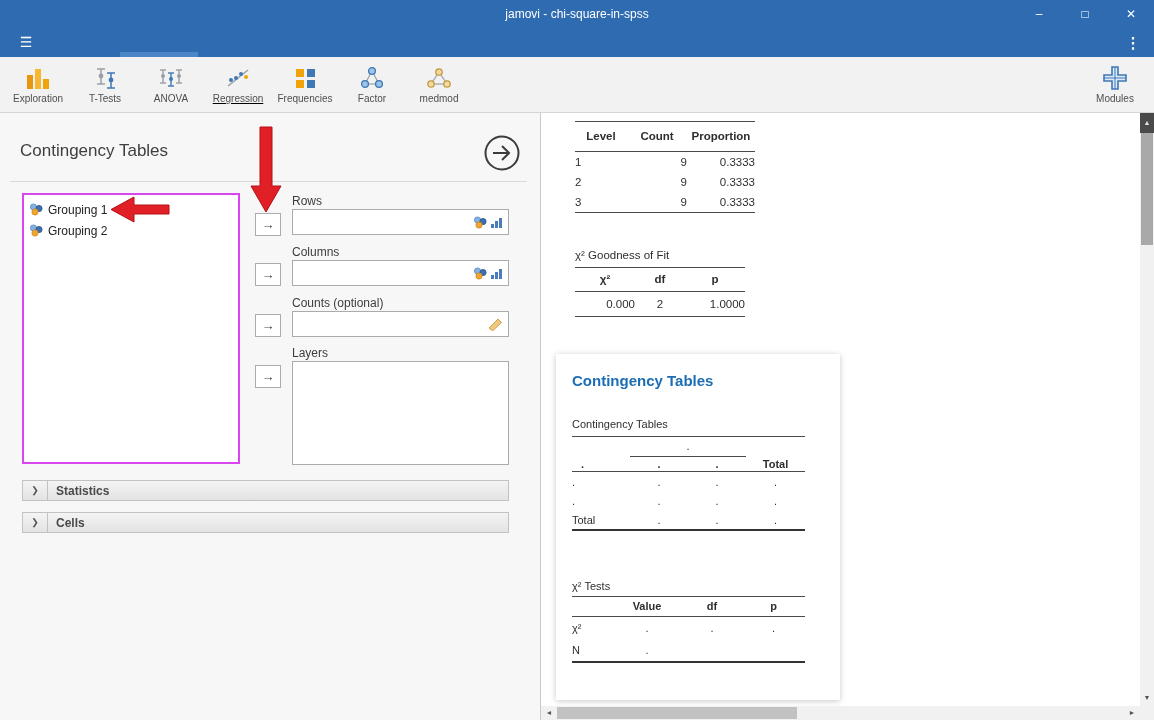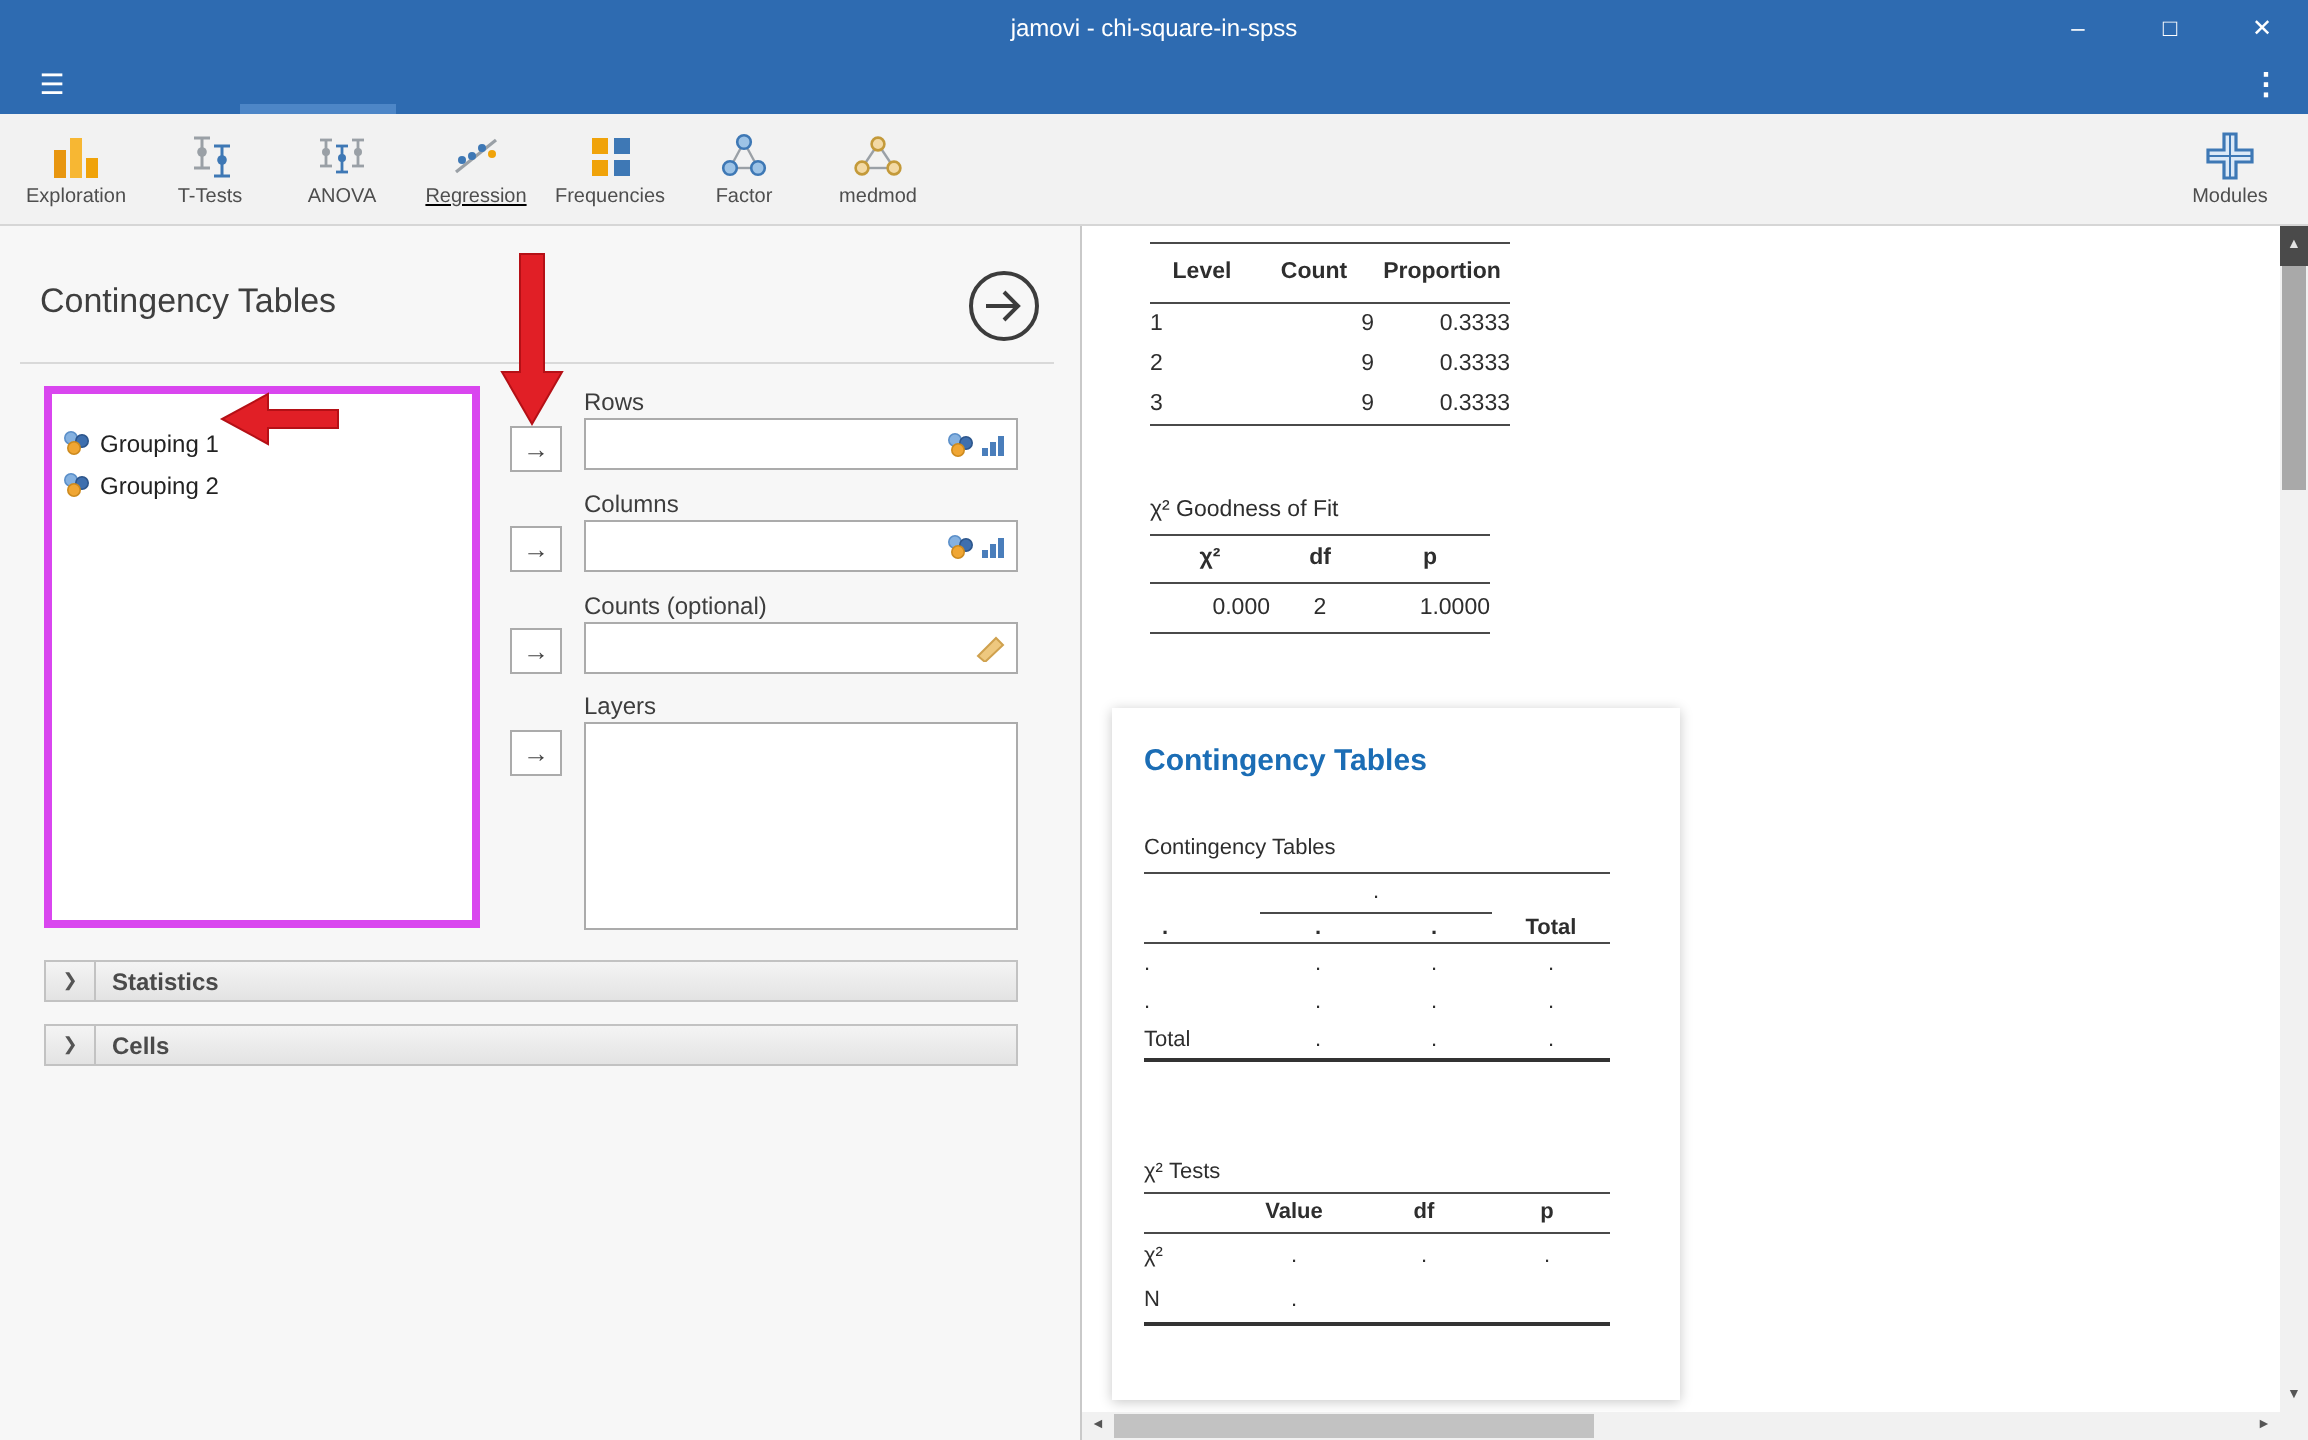--- a/index.html
+++ b/index.html
@@ -25,21 +25,21 @@
   .ribbon-item .ric{height:31px;display:flex;align-items:center;justify-content:center;}
   .ribbon-item .rlabel{font-size:10px;color:#4e4e4e;}
   .ri-0{left:5px;}.ri-1{left:72px;}.ri-2{left:138px;}.ri-3{left:205px;text-decoration:underline;}.ri-4{left:272px;}.ri-5{left:339px;}.ri-6{left:406px;}
   .ri-modules{left:1085px;width:60px;}
 
   
   .options{position:absolute;left:0;top:113px;width:541px;height:607px;background:#f7f7f7;border-right:1px solid #c9c9c9;box-sizing:border-box;}
   .op-title{position:absolute;left:20px;top:28px;font-size:17px;color:#3f3f3f;}
   .op-arrow-btn{position:absolute;left:483px;top:21px;width:38px;height:38px;cursor:pointer;}
   .op-divider{position:absolute;left:10px;top:68px;width:517px;border-top:1px solid #d9d9d9;}
-  .varlist{position:absolute;left:22px;top:80px;width:218px;height:271px;background:#fff;border:4px solid #d946ef;box-sizing:border-box;padding-top:14px;}
+  .varlist{position:absolute;left:22px;top:80px;width:218px;height:271px;background:#fff;border:2px solid #d946ef;box-sizing:border-box;padding-top:4px;}
   .varitem{height:21px;display:flex;align-items:center;padding-left:5px;gap:5px;font-size:12px;color:#222;cursor:pointer;}
   .xfer{position:absolute;left:255px;width:26px;height:23px;background:#fff;border:1px solid #ababab;box-sizing:border-box;text-align:center;line-height:21px;font-size:13px;color:#444;cursor:pointer;}
   .xf-rows{top:100px;}.xf-cols{top:150px;}.xf-counts{top:201px;}.xf-layers{top:252px;}
   .flabel{position:absolute;left:292px;font-size:12px;color:#3d3d3d;}
   .fl-rows{top:81px;}.fl-cols{top:132px;}.fl-counts{top:183px;}.fl-layers{top:233px;}
   .finput{position:absolute;left:292px;width:217px;height:26px;background:#fff;border:1px solid #ababab;box-sizing:border-box;display:flex;align-items:center;justify-content:flex-end;padding-right:5px;gap:3px;cursor:text;}
   .fi-rows{top:96px;}.fi-cols{top:147px;}.fi-counts{top:198px;}
   .layersbox{position:absolute;left:292px;top:248px;width:217px;height:104px;background:#fff;border:1px solid #ababab;box-sizing:border-box;cursor:text;}
   .section{position:absolute;left:22px;width:487px;height:21px;background:linear-gradient(#f4f4f4,#e3e3e3);border:1px solid #c2c2c2;box-sizing:border-box;display:flex;align-items:center;cursor:pointer;}
   .sec-stats{top:367px;}.sec-cells{top:399px;}

